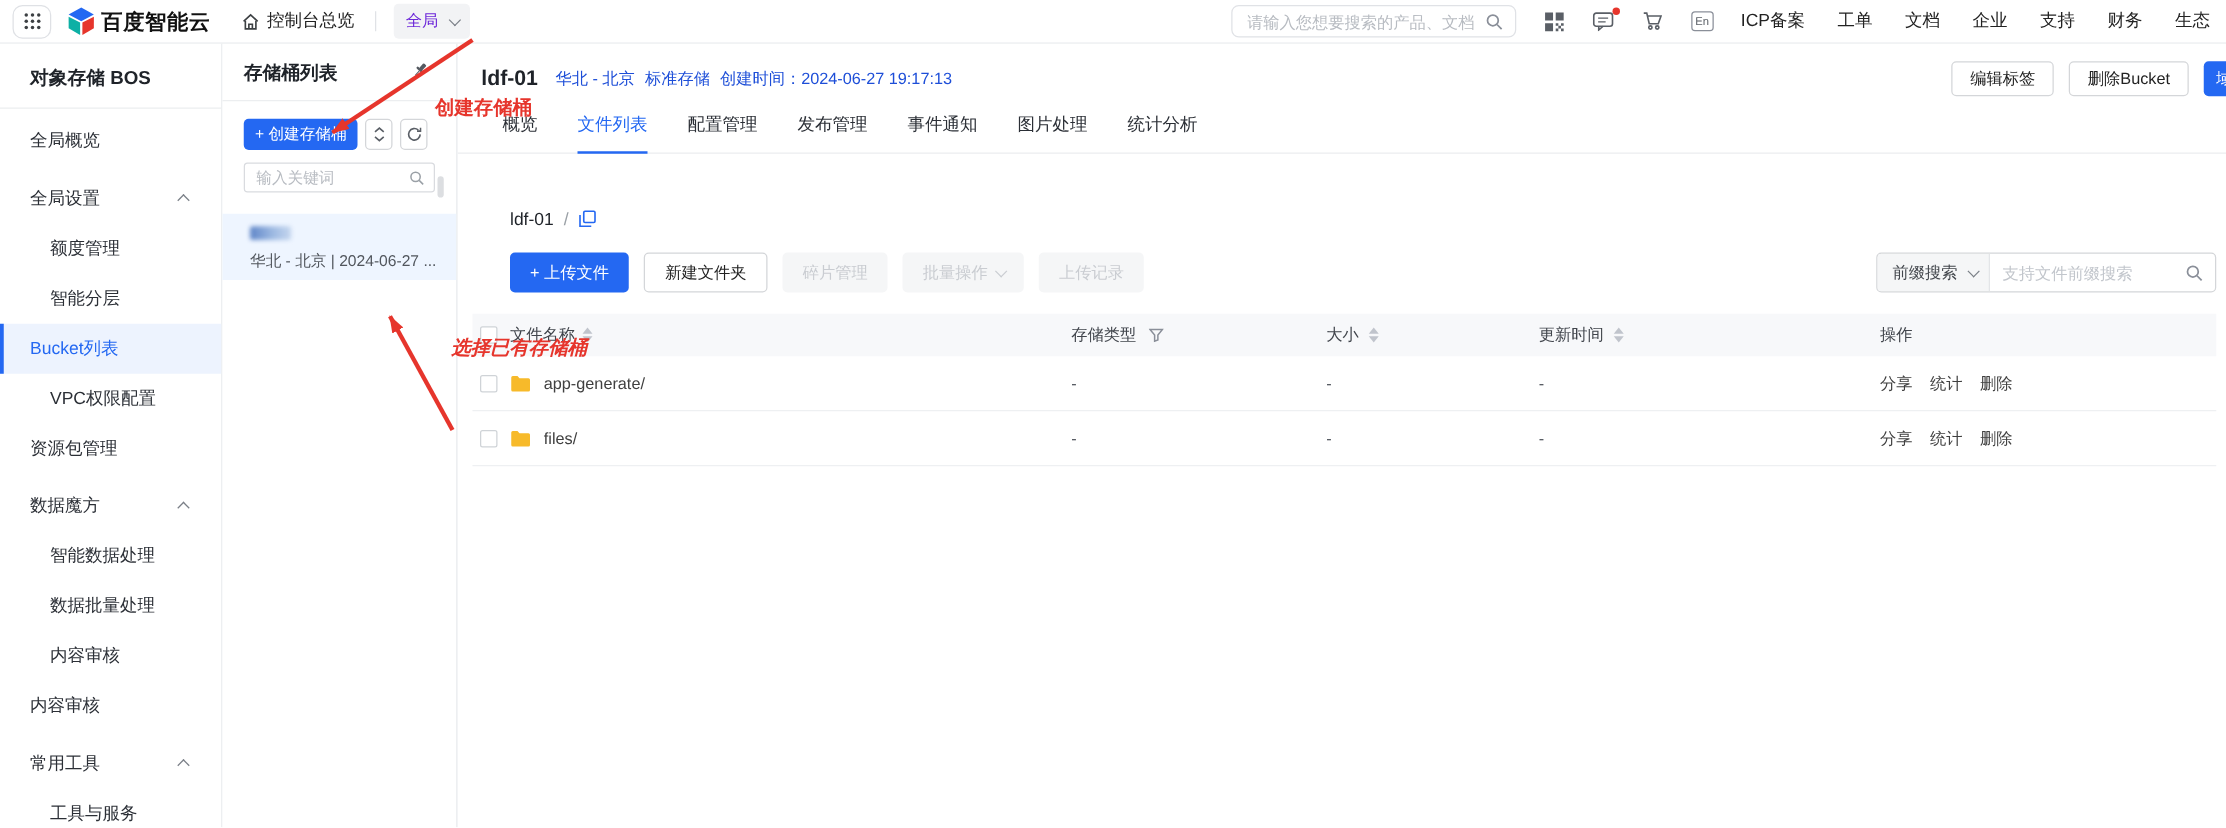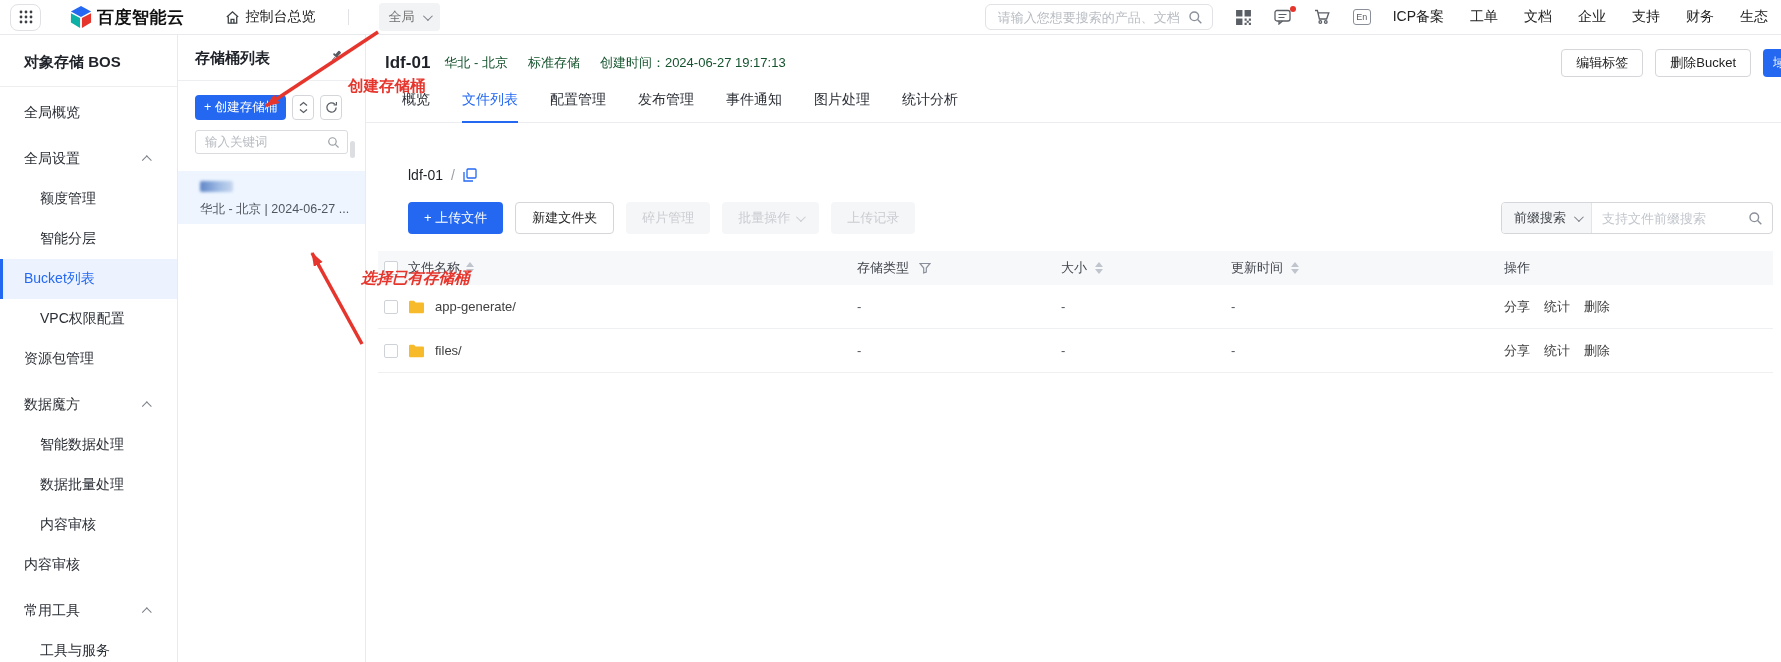--- a/index.html
+++ b/index.html
@@ -2,27 +2,27 @@
 <html><head>
 <meta charset="utf-8">
 <style>
   * { margin:0; padding:0; box-sizing:border-box; }
   html,body { width:1781px; height:662px; }
   body { font-family:"Liberation Sans","DejaVu Sans",sans-serif; color:#222; background:#fff; }
   .page { position:relative; width:1781px; height:662px; overflow:hidden; background:#fff; }
 
   
   .topnav { height:35px; border-bottom:1px solid #e8eaed; display:flex; align-items:center; padding:0 13px 0 10px; background:#fff; }
-  .tn-left { display:flex; align-items:center;gap:16px; }
+  .tn-left { display:flex; align-items:center; }
   .grid-btn { width:31px; height:27px; border:1px solid #dfe1e5; border-radius:8px; display:flex; align-items:center; justify-content:center; cursor:pointer; }
   .logo { display:flex; align-items:center; gap:5px; margin-left:13px; cursor:pointer; }
   .logo-text { font-size:17px; font-weight:700; color:#111; letter-spacing:.5px; }
   .console-link { display:flex; align-items:center; gap:6px; margin-left:24px; font-size:14px; color:#222; cursor:pointer; }
   .tn-divider { width:1px; height:16px; background:#e0e2e6; margin:0 14px 0 16px; }
-  .region-pill { display:flex; align-items:center; gap:8px; background:#f2f3f5; border-radius:4px; padding:5px 10px; font-size:13px; color:#737373; cursor:pointer; }
+  .region-pill { display:flex; align-items:center; gap:8px; background:#f2f3f5; border-radius:4px; padding:5px 10px; font-size:13px; color:#6d28d9; cursor:pointer; }
   .tn-right { margin-left:auto; display:flex; align-items:center; gap:22px; }
   .tn-search { width:228px; height:26px; border:1px solid #e0e2e6; border-radius:6px; display:flex; align-items:center; padding:0 9px 0 12px; }
   .tn-search input { border:none; outline:none; flex:1; font-size:13px; color:#333; font-family:inherit; }
   .tn-search input::placeholder { color:#b8bcc2; }
   .tn-links { display:flex; align-items:center; gap:26px; }
   .tn-link { font-size:14px; color:#222; cursor:pointer; white-space:nowrap; }
   .icon-btn { position:relative; display:flex; align-items:center; cursor:pointer; }
   .red-dot { position:absolute; top:-3px; right:-4px; width:6px; height:6px; border-radius:50%; background:#e6352c; }
   .en-badge { width:18px; height:16px; border:1px solid #8a8f99; border-radius:3px; color:#5a5f66; font-size:9px; display:flex; align-items:center; justify-content:center; cursor:pointer; }
 
@@ -56,21 +56,21 @@
   .bucket-item { margin:17px -17px 0; height:53px; background:#eef5ff; padding:10px 0 0 22px; cursor:pointer; }
   .blur-name { width:33px; height:11px; border-radius:2px; background:linear-gradient(90deg,#5f86c8,#9db9e2 55%,#c6d7ef); filter:blur(1.5px); }
   .bucket-meta { margin-top:9px; font-size:12.5px; color:#51565d; white-space:nowrap; }
   .panel-scroll-thumb { position:absolute; right:10px; top:106px; width:5px; height:17px; border-radius:3px; background:#dcdee1; }
 
   
   .main { flex:1; background:#fff; min-width:0; }
   .bucket-header { padding:13px 0 0 19px; border-bottom:1px solid #ebedf0; }
   .bh-top { display:flex; align-items:center; height:30px; }
   .bh-name { font-size:17px; font-weight:700; color:#1f2329; margin-right:14px; }
-  .bh-meta { display:flex; align-items:flex-end; gap:20px; font-size:13px; color:#14532d; }
+  .bh-meta { display:flex; align-items:flex-end; gap:8px; font-size:13px; color:#1d4ed8; }
   .bh-actions { margin-left:auto; display:flex; align-items:flex-end; gap:12px; }
   .ghost-btn { height:28px; border:1px solid #d4d6d9; background:#fff; border-radius:4px; font-size:13px; color:#222; padding:0 14px; cursor:pointer; white-space:nowrap; font-family:inherit; }
   .clipped-btn { height:28px; width:70px; margin-right:-52px; border:none; border-radius:4px; background:#2468f2; color:#fff; font-size:13px; text-align:left; padding:0 0 0 10px; cursor:pointer; font-family:inherit; }
   .tabs { display:flex; gap:32px; padding-left:17px; margin-top:13px; }
   .tab { font-size:14px; color:#2b2f36; padding-bottom:12px; cursor:pointer; border-bottom:2px solid transparent; margin-bottom:-1px; white-space:nowrap; }
   .tab.active { color:#2468f2; border-bottom-color:#2468f2; }
 
   .content { padding:0; }
   .breadcrumb { margin:44px 0 0 42px; display:flex; align-items:center; gap:8px; font-size:14px; }
   .bc-name { color:#1f2329; }

